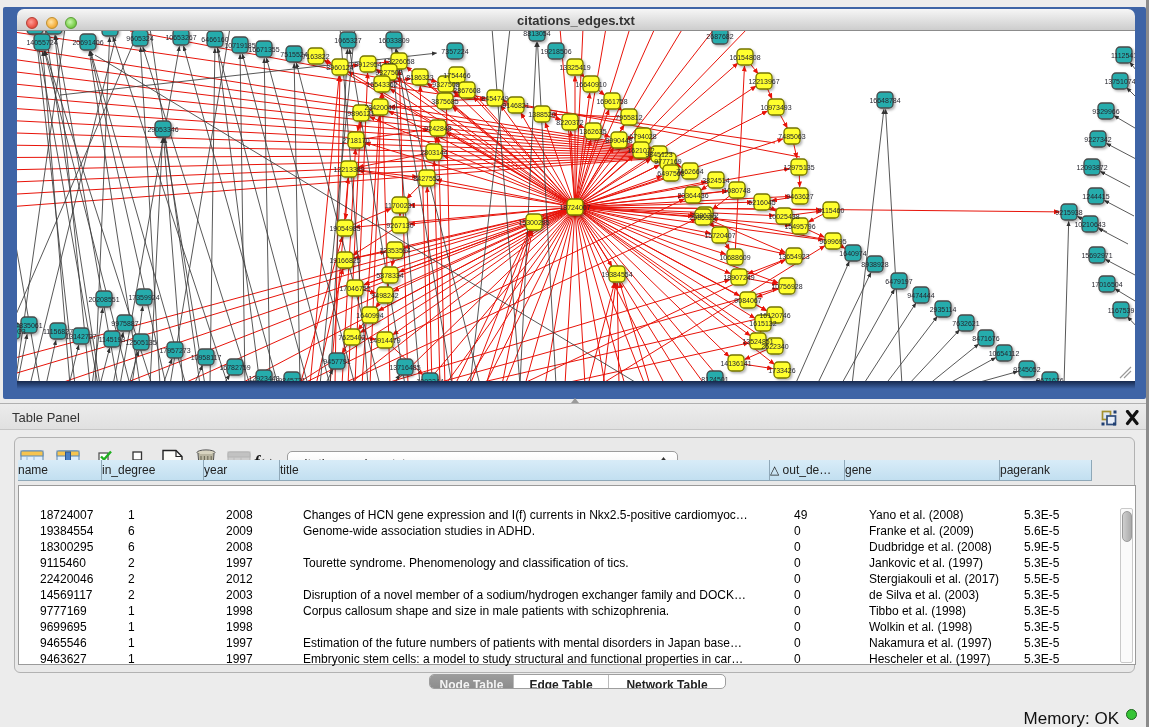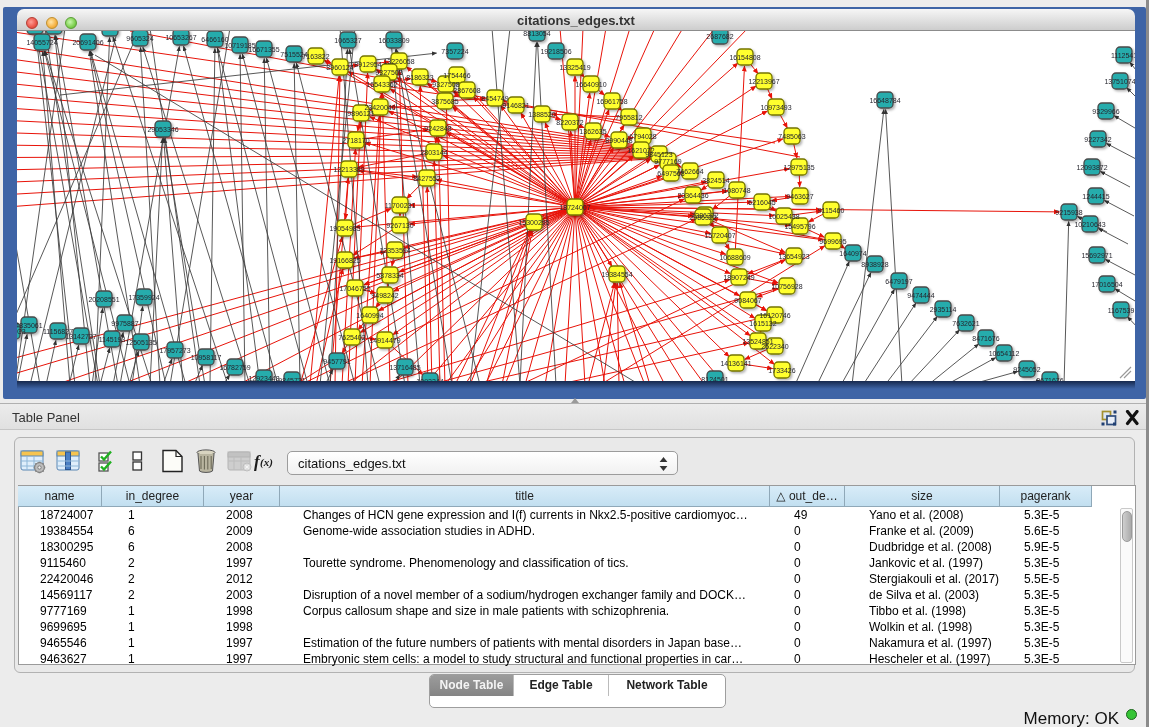--- a/index.html
+++ b/index.html
@@ -9,26 +9,26 @@
 #title{position:absolute;width:100%;text-align:center;top:4px;font-size:13px;font-weight:bold;color:#333}
 #canvas{position:absolute;left:17px;top:31px;width:1118px;height:350px;background:#fff;overflow:hidden}
 #shadow{position:absolute;left:17px;top:381px;width:1118px;height:8px;background:linear-gradient(#16284d,#3e64a6)}
 #tp-head{position:absolute;left:0;top:403px;width:1149px;height:27px;background:linear-gradient(#ececec,#e0e0e0);border-top:1px solid #b0b0b0;border-bottom:1px solid #c6c6c6}
 #tp-head .t{position:absolute;left:12px;top:6px;font-size:13px;color:#333}
 #tablearea{position:absolute;left:0;top:430px;width:1149px;height:297px;background:#ececec}
 #toolpanel{position:absolute;left:14px;top:437px;width:1121px;height:236px;border:1px solid #b2b2b2;border-radius:6px;background:#e9e9e9}
 #dd{position:absolute;left:287px;top:451px;width:391px;height:24px;background:linear-gradient(#fff,#f1f1f1);border:1px solid #9c9c9c;border-radius:5px}
 #dd .lbl{position:absolute;left:10px;top:4px;font-size:13px;color:#111}
 #tbl{position:absolute;left:18px;top:485px;width:1118px;height:180px;background:#fff;border:1px solid #9a9a9a}
-.hc{position:absolute;top:486px;height:21px;background:linear-gradient(#d8ecf8,#c2dff0);border-right:1px solid #8fa8b8;border-bottom:1px solid #8fa8b8;font-size:12px;color:#222;text-align:center;line-height:21px}
+.hc{position:absolute;top:460px;height:21px;background:linear-gradient(#d8ecf8,#c2dff0);border-right:1px solid #8fa8b8;border-bottom:1px solid #8fa8b8;font-size:12px;color:#222;text-align:left;line-height:21px}
 .trow{position:absolute;left:18px;width:1100px;height:16px;font-size:12px;color:#000}
 .trow span{position:absolute;top:1px;white-space:nowrap}
 #sb{position:absolute;left:1120px;top:508px;width:13px;height:155px;background:#fafafa;border:1px solid #c9c9c9;border-radius:2px}
 #sbthumb{position:absolute;left:1121.5px;top:511px;width:10px;height:31px;background:linear-gradient(90deg,#cfcfcf,#ababab);border:1px solid #9a9a9a;border-radius:5px}
-#tabs{position:absolute;left:429px;top:674px;height:34px;border:1px solid #9e9e9e;border-radius:5px;background:#fff;overflow:hidden}
+#tabs{position:absolute;left:429px;top:674px;height:15px;border:1px solid #9e9e9e;border-radius:5px;background:#fff;overflow:hidden}
 #tabs .tab{display:inline-block;height:21px;line-height:20px;font-size:12px;font-weight:bold;color:#222;text-align:center;vertical-align:top}
 #tabs .sel{background:linear-gradient(#9c9c9c,#848484);color:#f4f4f4}
 #mem{position:absolute;right:30px;top:709px;font-size:17px;color:#111}
 #memdot{position:absolute;right:12px;top:709px;width:11px;height:11px;border-radius:50%;background:#35c435;border:1px solid #1c641c}
 #rightedge{position:absolute;right:0;top:0;width:3px;height:727px;background:#8b8b8b}
 </style></head>
 <body>
 <div id="netpanel"></div>
 <div id="canvas"></div>
 <svg width="1118" height="350" viewBox="17 31 1118 350" style="position:absolute;left:17px;top:31px">
@@ -705,21 +705,21 @@
       <path d="M4.5 0 L8.4 5 H0.6 Z" fill="#333"></path>
       <path d="M4.5 14 L8.4 9 H0.6 Z" fill="#333"></path>
     </svg>
   </div>
 <div id="tbl"></div>
 <div class="hc" style="left:18px;width:84px">name</div>
 <div class="hc" style="left:102px;width:102px">in_degree</div>
 <div class="hc" style="left:204px;width:76px">year</div>
 <div class="hc" style="left:280px;width:490px">title</div>
 <div class="hc" style="left:770px;width:75px">△ out_de…</div>
-<div class="hc" style="left:845px;width:155px">size</div>
+<div class="hc" style="left:845px;width:155px">gene</div>
 <div class="hc" style="left:1000px;width:92px">pagerank</div>
 <div class="trow" style="top:507px">
 <span style="left:22px">18724007</span>
     <span style="left:110px">1</span>
 <span style="left:208px">2008</span>
     <span style="left:285px">Changes of HCN gene expression and I(f) currents in Nkx2.5-positive cardiomyoc…</span>
 <span style="left:776px">49</span>
     <span style="left:851px">Yano et al. (2008)</span>
 <span style="left:1006px">5.3E-5</span>
   </div>

